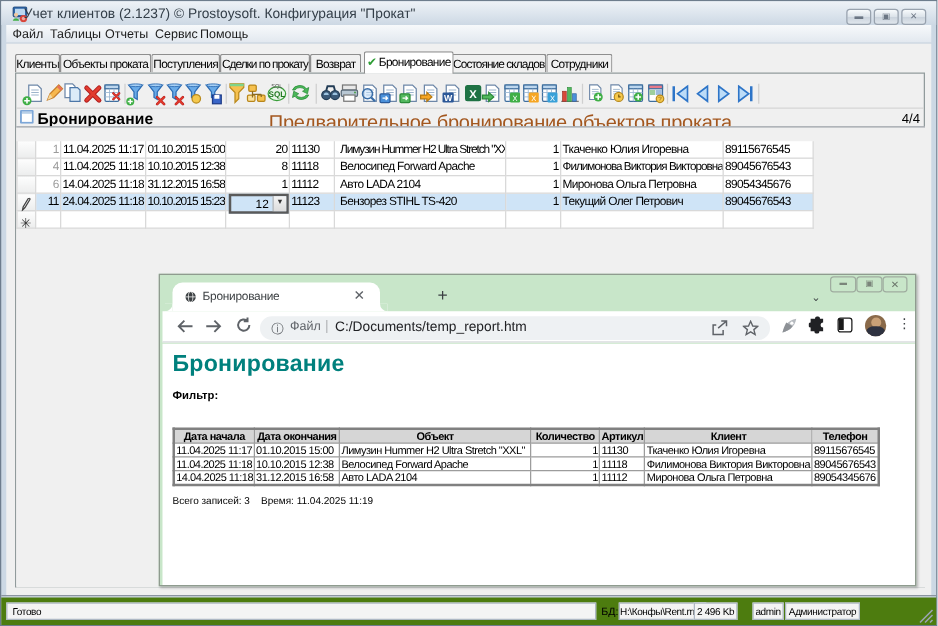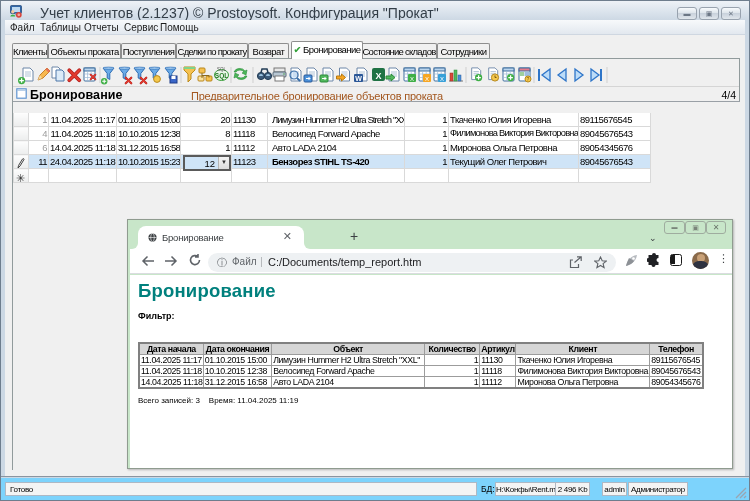--- a/index.html
+++ b/index.html
@@ -5,21 +5,21 @@
   * { margin:0; padding:0; box-sizing:border-box; }
   html,body { width:750px; height:501px; overflow:hidden; }
   body { font-family:"Liberation Sans", sans-serif; font-size:11px; color:#000; background:#e4e9f0; position:relative; }
 
   
   #frame { position:absolute; left:0; top:0; width:750px; height:501px;
     background:#ccd8e4; border:1px solid #6e7d8d; }
   #titlebar { position:absolute; left:1px; top:1px; width:748px; height:19px;
     background:linear-gradient(#eef2f7,#dae3ec 60%,#cdd8e4); }
   #title-ico { position:absolute; left:8px; top:4px; width:13px; height:13px; }
-  #title-txt { position:absolute; left:39px; top:4px; font-size:14px; color:#333e48; white-space:nowrap; }
+  #title-txt { position:absolute; left:18px; top:4px; font-size:11px; color:#333e48; white-space:nowrap; }
   .winbtn { position:absolute; top:6px; width:20px; height:13px; border:1px solid #98a2ae; border-radius:3px;
     background:linear-gradient(#f7fafc,#dbe2e9 50%,#c9d2dc 50%,#e0e6ec); color:#6b7684; font-size:7px;
     text-align:center; line-height:11px; }
 
   
   #menubar { position:absolute; left:5px; top:20px; width:740px; height:15px;
     background:linear-gradient(#f7f9fb,#e2e8ef); border-bottom:1px solid #cfd7e1; }
   #menubar span { position:absolute; top:2px; font-size:10px; color:#1c1c1c; }
 
   
@@ -30,41 +30,41 @@
     border:1px solid #8e8e8e; border-bottom:none; border-radius:2px 2px 0 0;
     font-size:9.5px; letter-spacing:-0.55px; text-align:center; padding-top:2px; white-space:nowrap; overflow:hidden; }
   .tab.active { top:6px; height:18px; background:#fff; z-index:5; }
 
   
   #container { position:absolute; left:7px; top:23px; width:728px; height:412px;
     border:1px solid #919b9c; background:#f0f0f0; }
 
   #caption { position:absolute; left:0; top:27px; width:726px; height:15px; border-top:1px solid #d5d5d5; }
   #cap-name { position:absolute; left:17px; top:1px; font-weight:bold; font-size:12.5px; letter-spacing:0.1px; }
-  #cap-desc { position:absolute; left:178px; top:3px; color:#a3571f; font-size:11px; letter-spacing:-0.2px; }
+  #cap-desc { position:absolute; left:202px; top:3px; color:#a3571f; font-size:16px; letter-spacing:-0.2px; }
   #cap-count { position:absolute; right:3px; top:2px; font-size:10.5px; }
 
   
   #grid { position:absolute; left:0px; top:42px; width:727px; height:369px; border-top:1px solid #9aa0a6; background:#f0f0f0; }
   table.grid { border-collapse:collapse; table-layout:fixed; width:638px; }
   table.grid tr:first-child td { border-top:none; height:13px; }
   table.grid td { background:#fff; border:1px solid #d9d9d9; font-size:9.5px; letter-spacing:-0.5px; padding:0 1px 0 1px;
     white-space:nowrap; overflow:hidden; height:14px; line-height:13px; }
   #gridhead { position:absolute; left:0; top:0; width:638px; height:11px; background:linear-gradient(#fdfdfd,#f0f1f2 60%,#e6e7e8); border-bottom:1px solid #ababab; border-left:1px solid #c8c8c8; }
   .hc { position:absolute; top:0; height:10px; border-right:1px solid #c8c8c8; font-size:9.5px; letter-spacing:-0.5px; line-height:10px; padding:0 1px; white-space:nowrap; overflow:hidden; }
   .hc.num { text-align:right; }
   td.sel { background:linear-gradient(#fdfdfd,#eceded) !important; }
   .yel { background:#ffffca; }
   .blu { background:#cfe4f7 !important; }
   .num { text-align:right; }
   .gry { color:#9b9b9b; }
 
   
   #statusline { position:absolute; left:1px; top:476px; width:748px; height:1px; background:#8a94a0; }
-  #statusbar { position:absolute; left:1px; top:478px; width:748px; height:22px; background:#7dd3fc; }
+  #statusbar { position:absolute; left:1px; top:478px; width:748px; height:22px; background:#4d7c0f; }
   .scell { position:absolute; top:4px; height:14px; background:#f4f4f4; border:1px solid #aeb8c4; font-size:8px; letter-spacing:-0.3px;
     line-height:13px; text-align:center; white-space:nowrap; overflow:hidden; }
 
   
   #chrome { position:absolute; left:127px; top:219px; width:606px; height:250px;
     background:#c8e6c9; border:1px solid #8f9b8f; box-shadow:1px 1px 2px rgba(0,0,0,.25); }
   #ctab { position:absolute; left:10px; top:6px; width:166px; height:23px; background:#fff; border-radius:8px 8px 0 0; }
   #ctab-txt { position:absolute; left:24px; top:6px; font-size:9.5px; letter-spacing:-0.2px; color:#3c4043; }
   #ctoolbar { position:absolute; left:2px; top:29px; width:602px; height:25px; background:#fff; border-bottom:1px solid #dadce0; }
   #ccontent { position:absolute; left:2px; top:55px; width:602px; height:193px; background:#fff; overflow:hidden; }
@@ -394,21 +394,21 @@
               <td class="yel">Миронова Ольга Петровна</td>
               <td class="yel">89054345676</td>
         </tr>
         <tr>
           <td class="sel"></td>
               <td class="num blu">11</td>
               <td class="num blu">24.04.2025 11:18</td>
               <td class="num blu" style="letter-spacing:-0.75px;">10.10.2015 15:23</td>
               <td class="num blu">12</td>
               <td class="blu">11123</td>
-              <td class="blu" style="padding-left:4px;font-weight:bold;">Бензорез STIHL TS-420</td>
+              <td class="blu" style="padding-left:4px;">Бензорез STIHL TS-420</td>
               <td class="num blu">1</td>
               <td class="blu">Текущий Олег Петрович</td>
               <td class="blu">89045676543</td>
         </tr>
         <tr>
           <td class="sel"></td>
               <td></td>
               <td></td>
               <td></td>
               <td></td>

